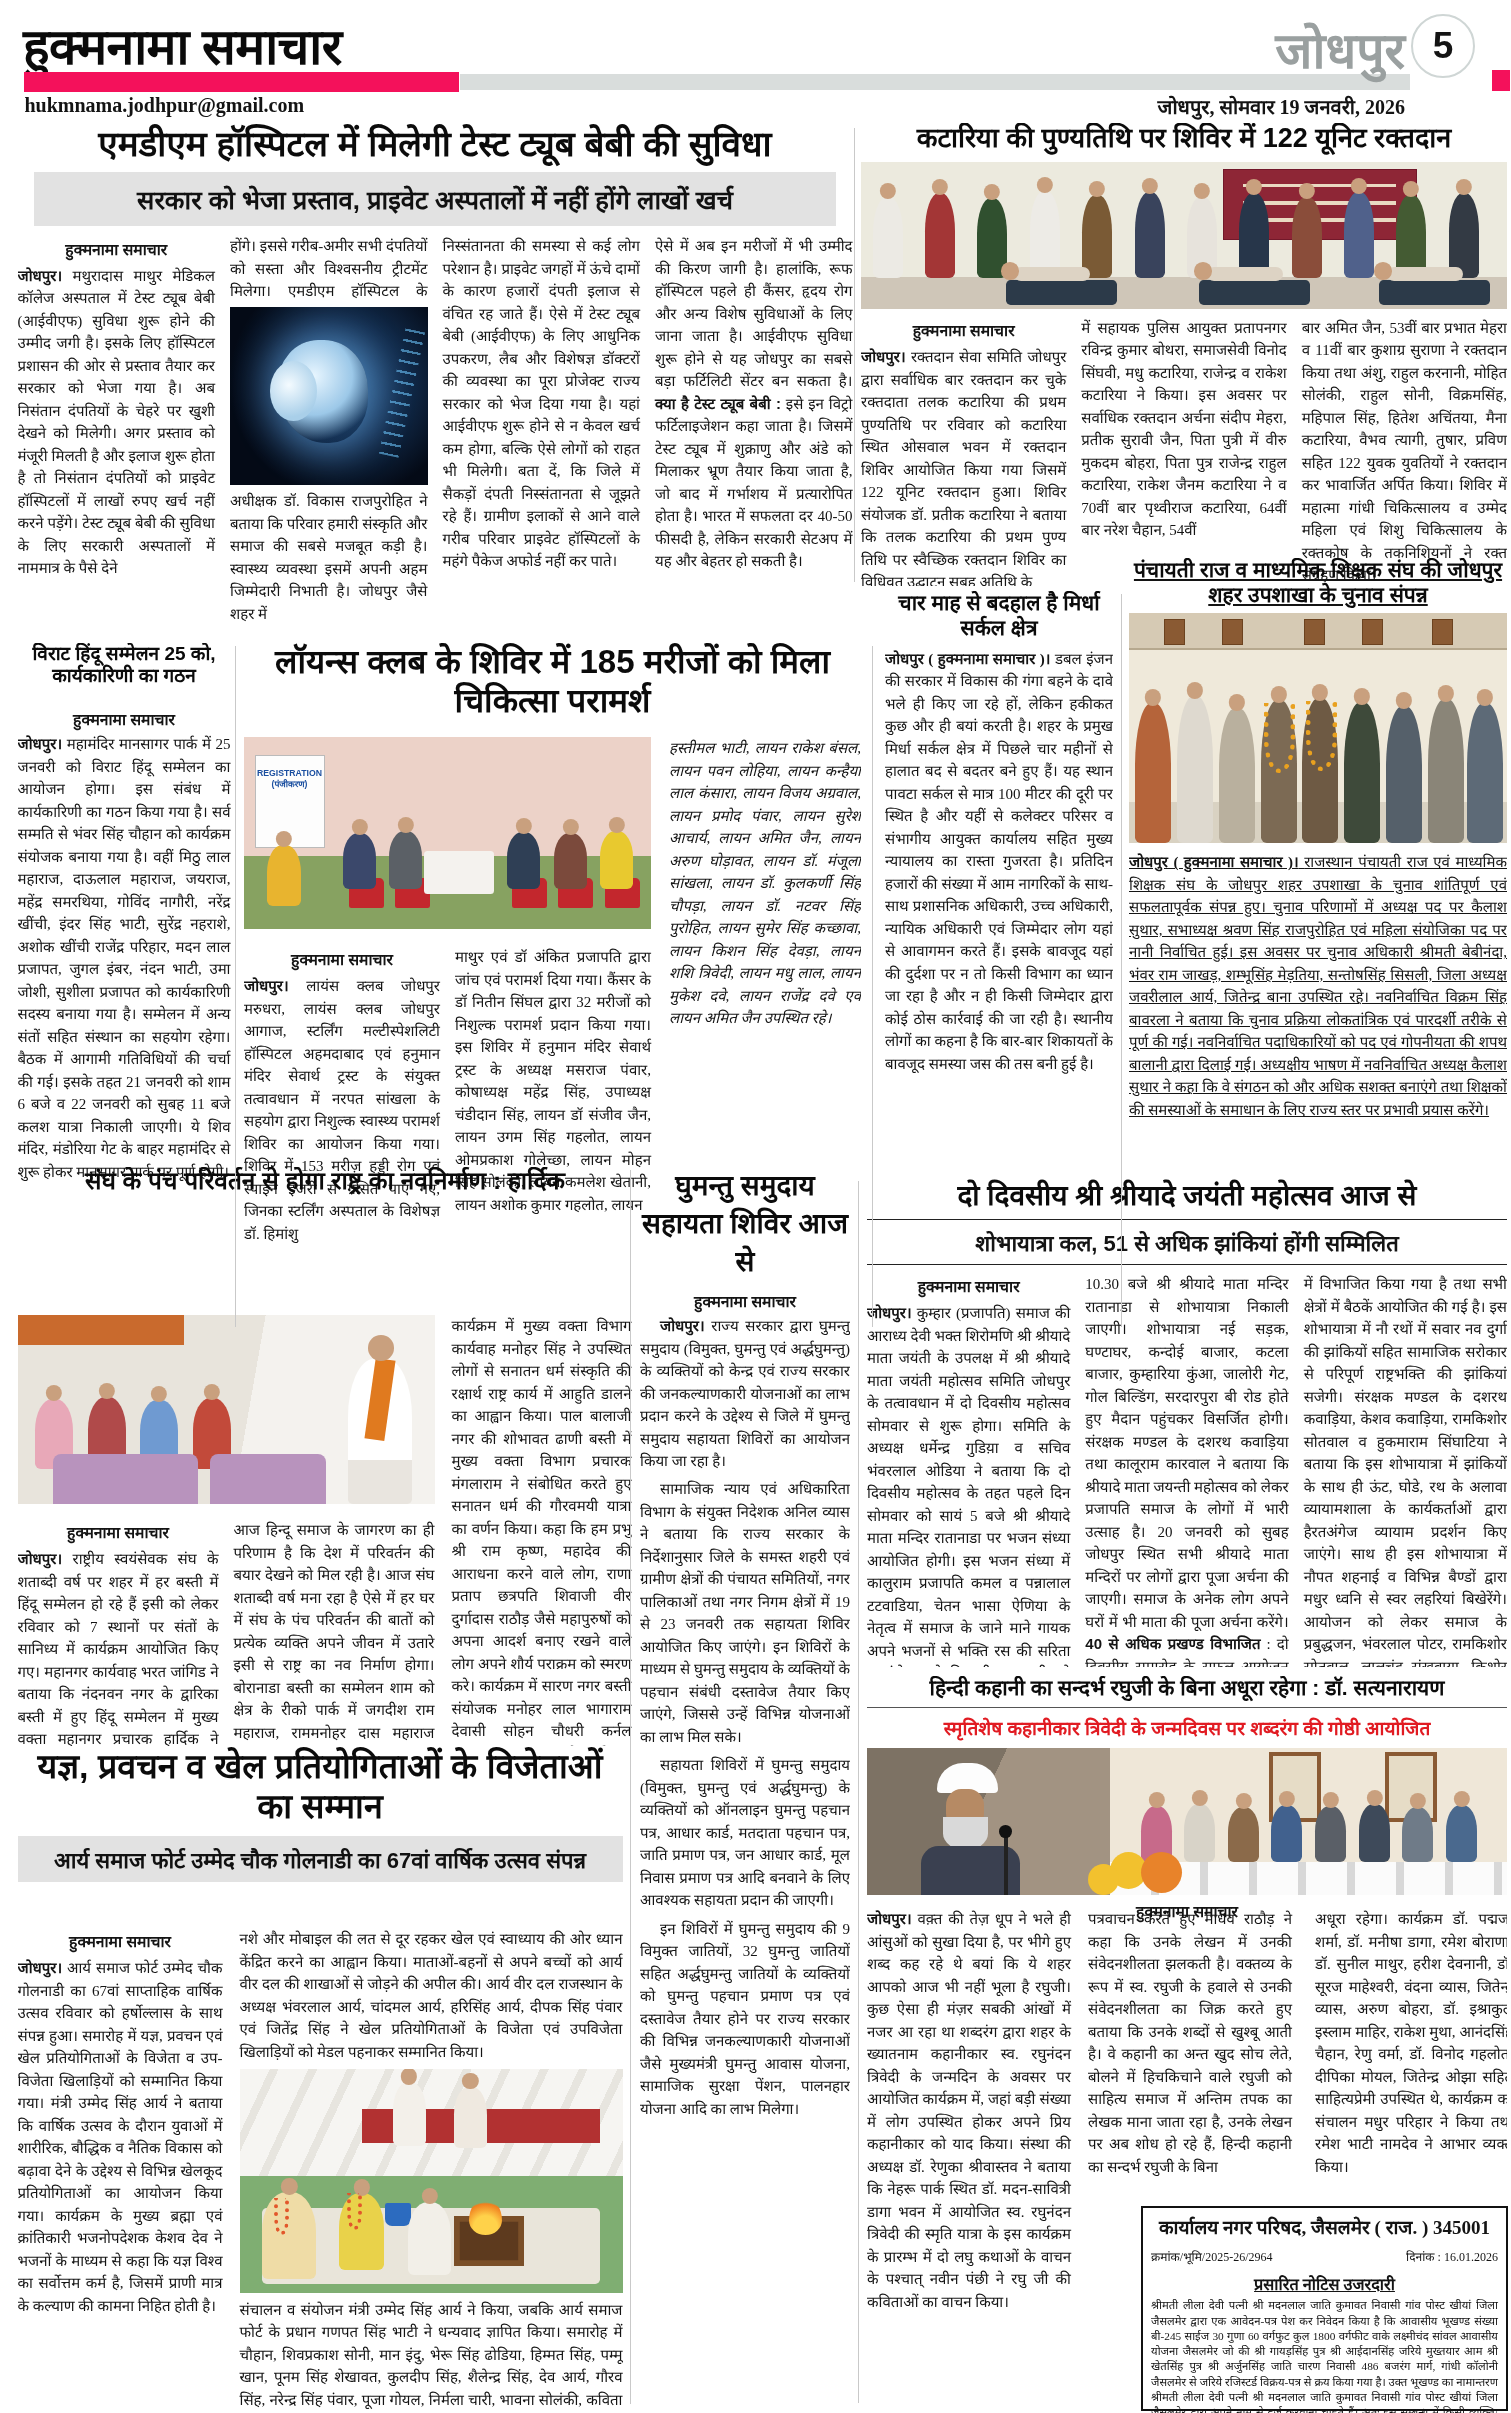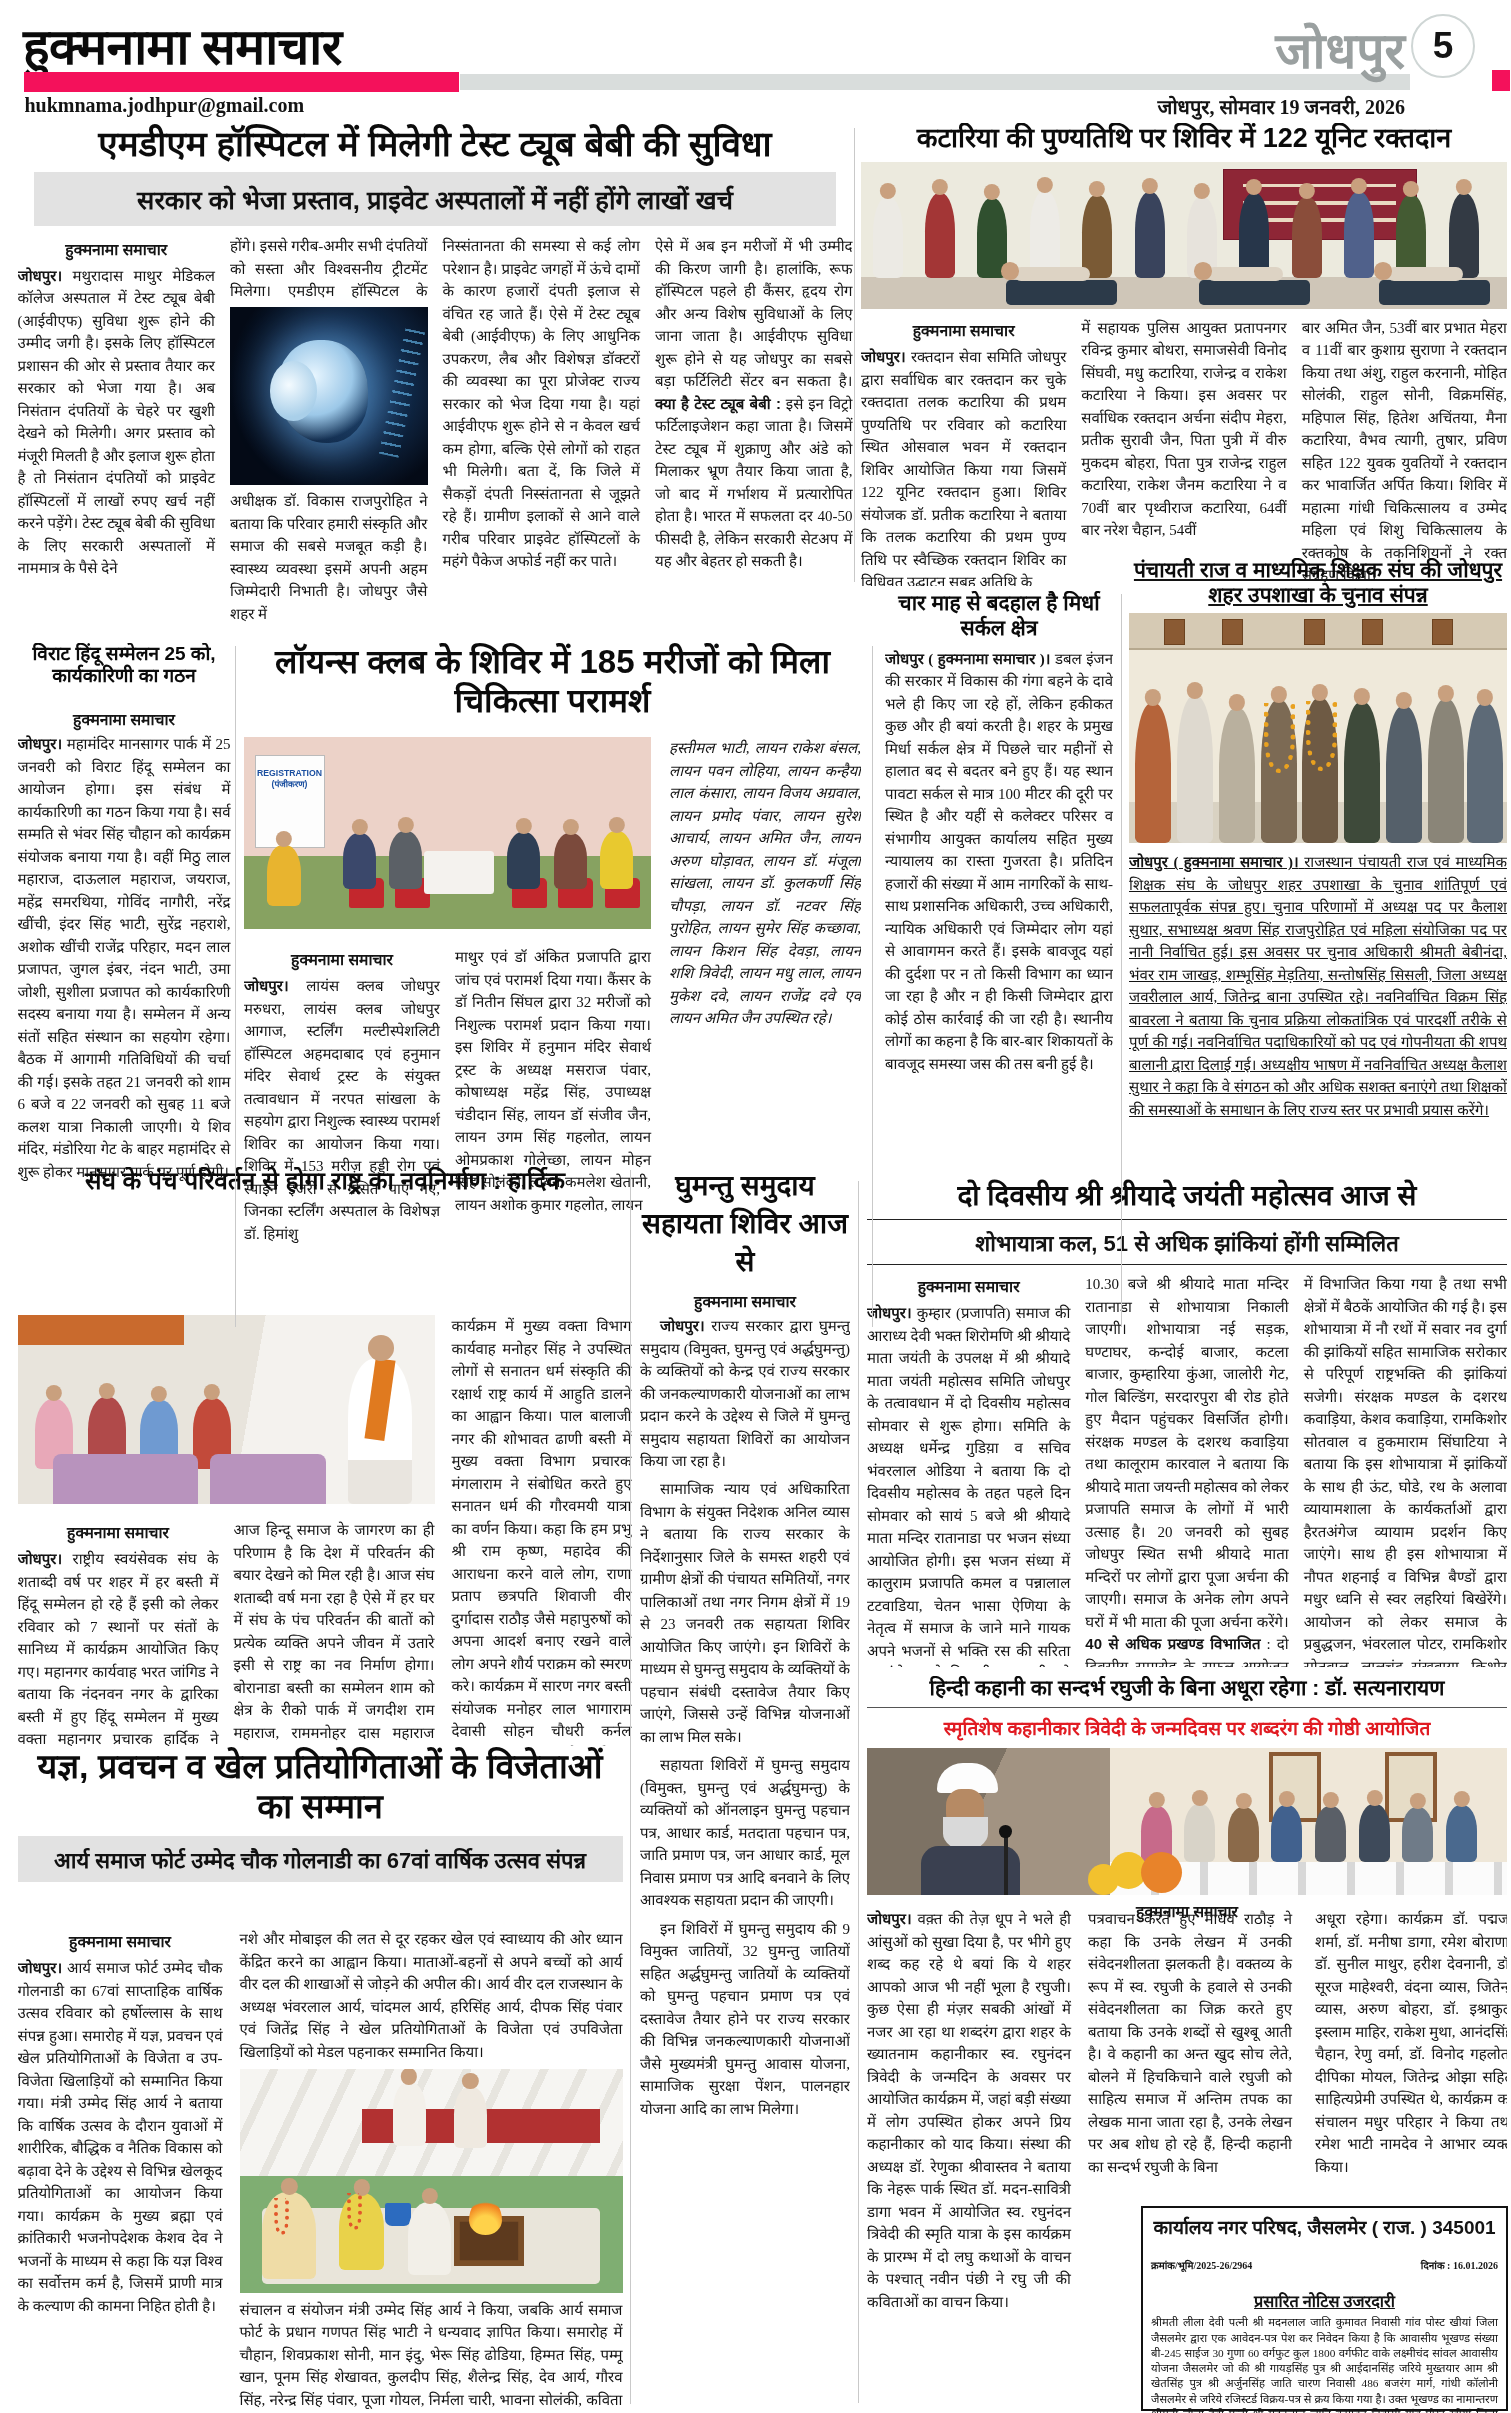--- a/index.html
+++ b/index.html
@@ -113,22 +113,22 @@
   #shab-photo .mic::before { content:""; position:absolute; left:-4.7px; top:-9.3px; width:12.8px; height:12.8px; border-radius:50%; background:#111; }
   #shab-photo .win { position:absolute; top:4.7px; width:52px; height:70px; border:4.7px solid #8a5a33; background:#e6dcc6; }
   #shab-photo .chairrow { position:absolute; right:0; bottom:0; width:62%; height:33px; background:repeating-linear-gradient(90deg,#fbfbfb 0 41px, #d8d8d8 41px 49px); }
   #shab-photo .flower { position:absolute; border-radius:50%; }
   #hindi-c1 { position:absolute; left:0; top:232px; width:204px; height:502px; }
   #hindi-c2 { position:absolute; left:221px; top:232px; width:204px; height:502px; }
   #hindi-c3 { position:absolute; left:442px; top:232px; width:198px; height:502px;margin-left:6px; }
 
   
   #notice { position:absolute; left:1141px; top:2206px; width:367px; height:205px; background:#fff; border:2.3px solid #111; padding:5.8px 8.1px; z-index:6; }
-  #notice .ntitle { text-align:center; font-weight:700; font-size:19px; font-family:Liberation Sans, sans-serif; }
-  #notice .nrow { display:flex; justify-content:space-between; font-size:10px; font-weight:700; margin:18px 0; }
+  #notice .ntitle { text-align:center; font-weight:700; font-size:19px; font-family:Liberation Serif, serif; }
+  #notice .nrow { display:flex; justify-content:space-between; font-size:12px; font-weight:400; margin:8px 0; }
   #notice .nsub { text-align:center; font-weight:700; font-size:16.3px; text-decoration:underline; margin-bottom:3.5px; }
   #notice .nbody { font-size:11.3px; line-height:1.35; text-align:justify; }
 
   
   #art-yagya { left:17.5px; top:1746px; width:605px; height:668px; }
   #art-yagya .hl { font-size:34px; }
   #art-yagya .graybox { margin:9.3px 0 7px; padding:8.1px 4.7px; font-size:22px; }
   #yagya-c1 { position:absolute; left:0; top:182px; width:205px; height:486px; }
   #yagya-right { position:absolute; left:222px; top:182px; width:383px; height:486px; }
   #yagya-photo { width:383px; height:224px; margin:5.8px 0; background:repeating-linear-gradient(115deg,#f6f5f2 0 27px, #e7e5df 27px 35px); }

